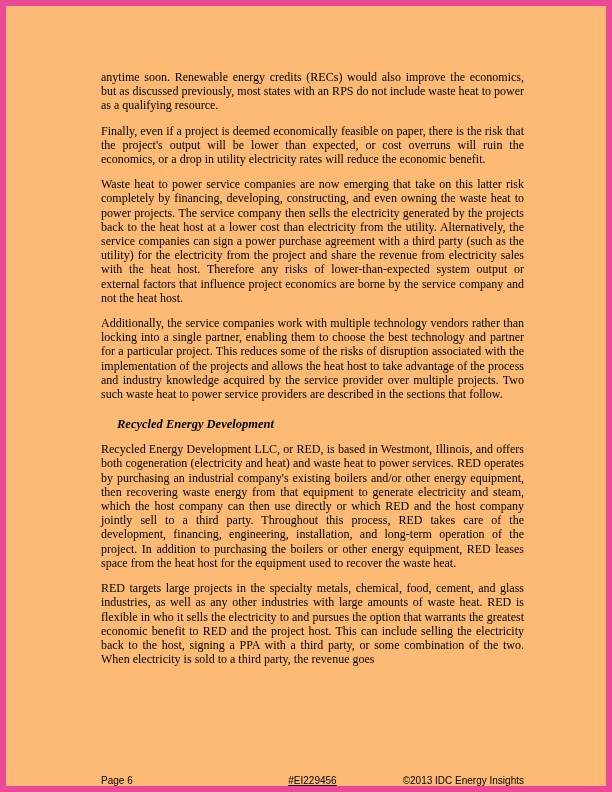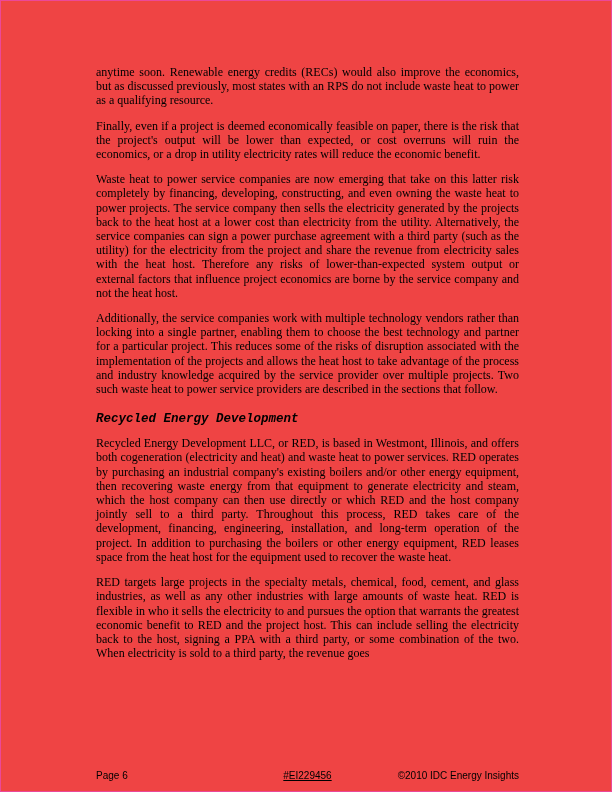--- a/index.html
+++ b/index.html
@@ -5,46 +5,46 @@
   html, body {
     margin: 0;
     padding: 0;
     background: #e8e8e8;
   }
   .page {
     position: relative;
     width: 612px;
     height: 792px;
     margin: 0 auto;
-    background: #ef4444;
+    background: #fdba74;
     overflow: hidden;
     box-sizing: border-box;
-    border: 1px solid #ec4899;
+    border: 6px solid #ec4899;
   }
   .content {
     position: absolute;
     left: 95px;
     top: 64px;
     width: 423px;
   }
   .content p {
     font-family: "Liberation Serif", serif;
     font-size: 12px;
     line-height: 14.2px;
     text-align: justify;
     color: #000000;
     margin: 0 0 11px 0;
   }
   .section-heading {
-    font-family: Liberation Mono, monospace;
+    font-family: Liberation Serif, serif;
     font-weight: bold;
     font-style: italic;
     font-size: 12.5px;
     color: #000000;
-    margin: 16px 0 10px 0;
+    margin: 16px 0 10px 16px;
     text-align: left;
   }
   .footer {
     position: absolute;
     left: 95px;
     width: 423px;
     top: 769px;
     height: 14px;
     font-family: "Liberation Sans", sans-serif;
     font-size: 10px;
@@ -79,15 +79,15 @@
     <p>Waste heat to power service companies are now emerging that take on this latter risk completely by financing, developing, constructing, and even owning the waste heat to power projects. The service company then sells the electricity generated by the projects back to the heat host at a lower cost than electricity from the utility. Alternatively, the service companies can sign a power purchase agreement with a third party (such as the utility) for the electricity from the project and share the revenue from electricity sales with the heat host. Therefore any risks of lower-than-expected system output or external factors that influence project economics are borne by the service company and not the heat host.</p>
     <p>Additionally, the service companies work with multiple technology vendors rather than locking into a single partner, enabling them to choose the best technology and partner for a particular project. This reduces some of the risks of disruption associated with the implementation of the projects and allows the heat host to take advantage of the process and industry knowledge acquired by the service provider over multiple projects. Two such waste heat to power service providers are described in the sections that follow.</p>
     <h2 class="section-heading">Recycled Energy Development</h2>
     <p>Recycled Energy Development LLC, or RED, is based in Westmont, Illinois, and offers both cogeneration (electricity and heat) and waste heat to power services. RED operates by purchasing an industrial company's existing boilers and/or other energy equipment, then recovering waste energy from that equipment to generate electricity and steam, which the host company can then use directly or which RED and the host company jointly sell to a third party. Throughout this process, RED takes care of the development, financing, engineering, installation, and long-term operation of the project. In addition to purchasing the boilers or other energy equipment, RED leases space from the heat host for the equipment used to recover the waste heat.</p>
     <p>RED targets large projects in the specialty metals, chemical, food, cement, and glass industries, as well as any other industries with large amounts of waste heat. RED is flexible in who it sells the electricity to and pursues the option that warrants the greatest economic benefit to RED and the project host. This can include selling the electricity back to the host, signing a PPA with a third party, or some combination of the two. When electricity is sold to a third party, the revenue goes</p>
   </main>
 
   <footer class="footer">
     <span class="footer-left">Page 6</span>
     <span class="footer-center">#EI229456</span>
-    <span class="footer-right">©2010 IDC Energy Insights</span>
+    <span class="footer-right">©2013 IDC Energy Insights</span>
   </footer>
 </div>
 
 </body></html>

